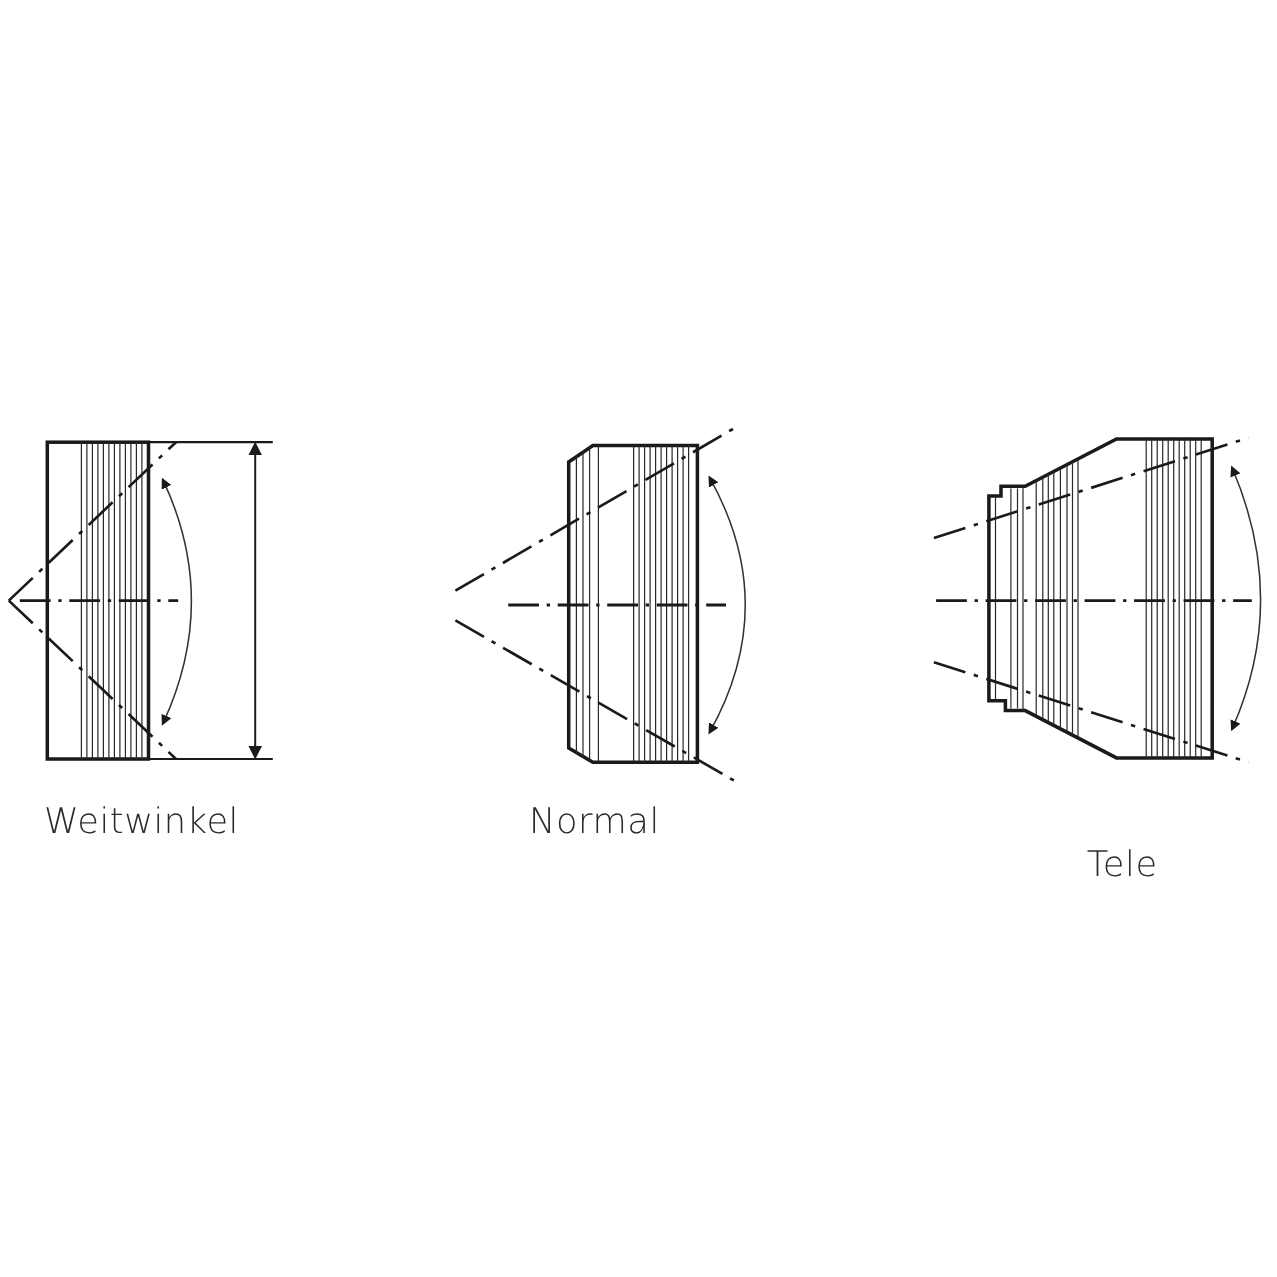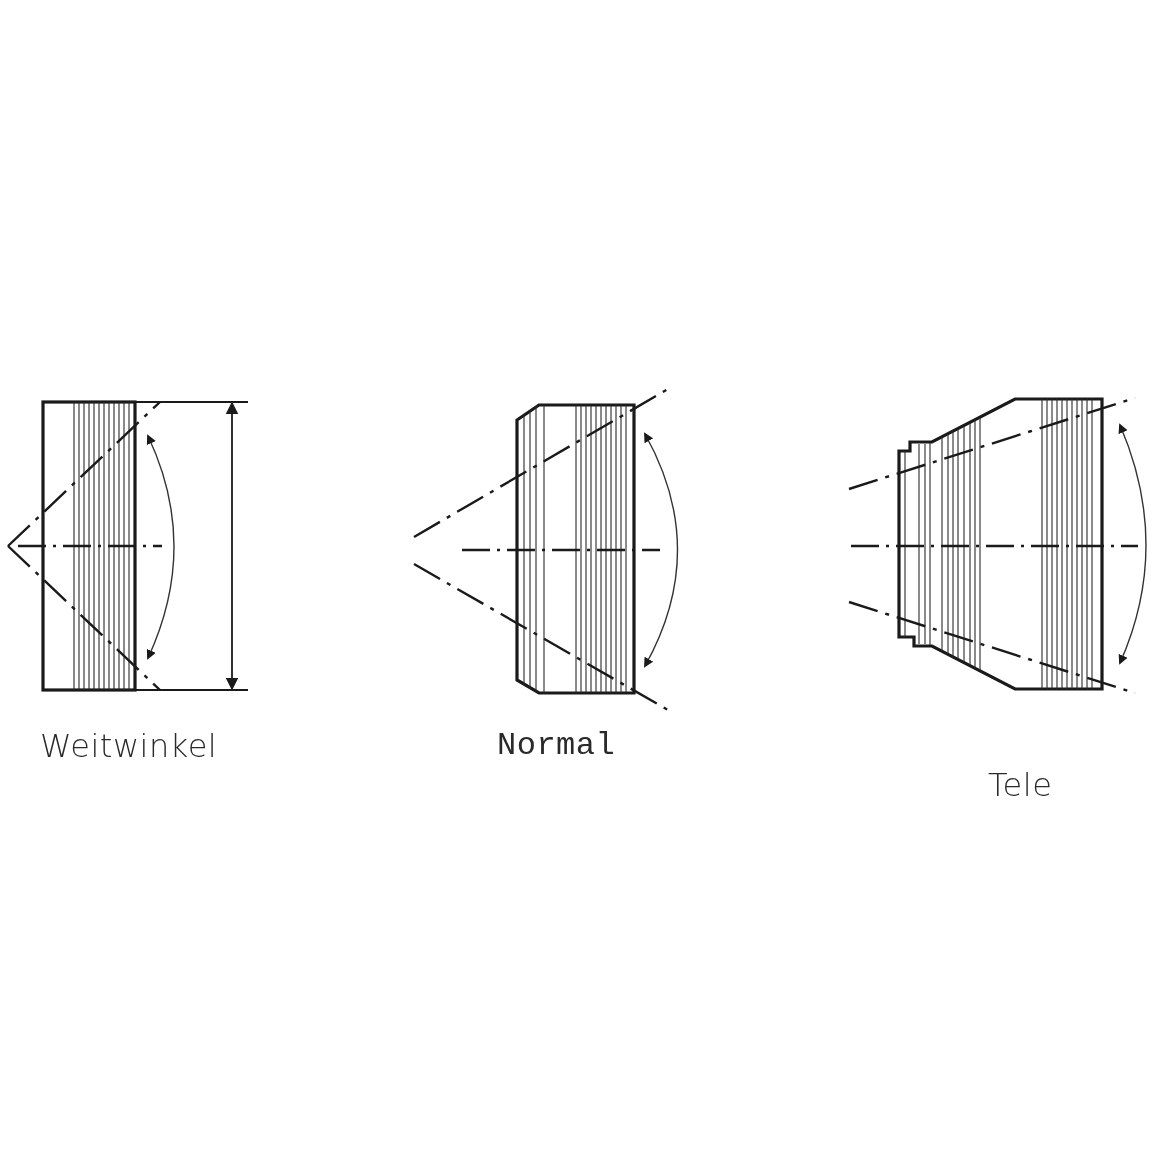--- a/index.html
+++ b/index.html
@@ -109,14 +109,14 @@
       <line class="hatch" x1="1092" y1="399" x2="1092" y2="689"></line>
     </g>
     <line class="axis" x1="851" y1="546" x2="1138" y2="546"></line>
     <line class="ray" x1="849" y1="489" x2="1135" y2="398"></line>
     <line class="ray" x1="849" y1="602" x2="1135" y2="693"></line>
     <path class="arc" d="M1120,425 Q1172,546 1120,663" marker-start="url(#arrowhead)" marker-end="url(#arrowhead)"></path>
   </g>
 </svg>
 
 <div class="label" style="left:40px; top:727px;">Weitwinkel</div>
-<div class="label" style="left:497px; top:727px;font-family:Liberation Mono, monospace;">Normal</div>
+<div class="label" style="left:481px; top:727px;">Normal</div>
 <div class="label" style="left:988px; top:766px;">Tele</div>
 
 </body></html>

